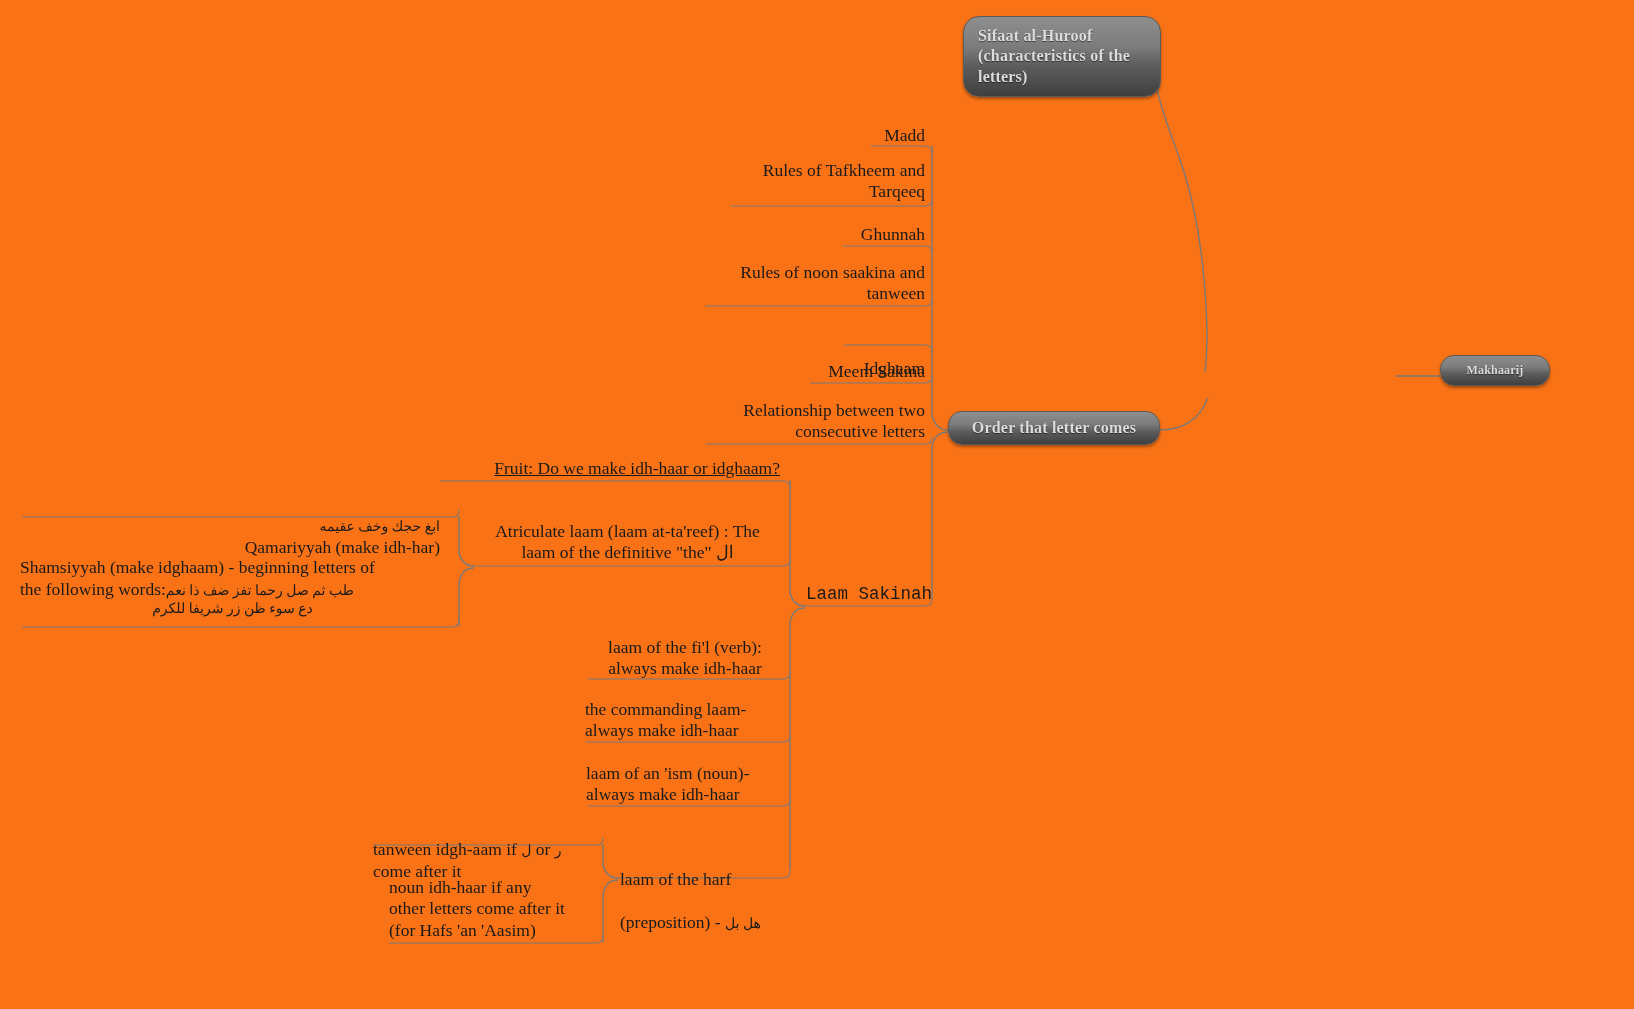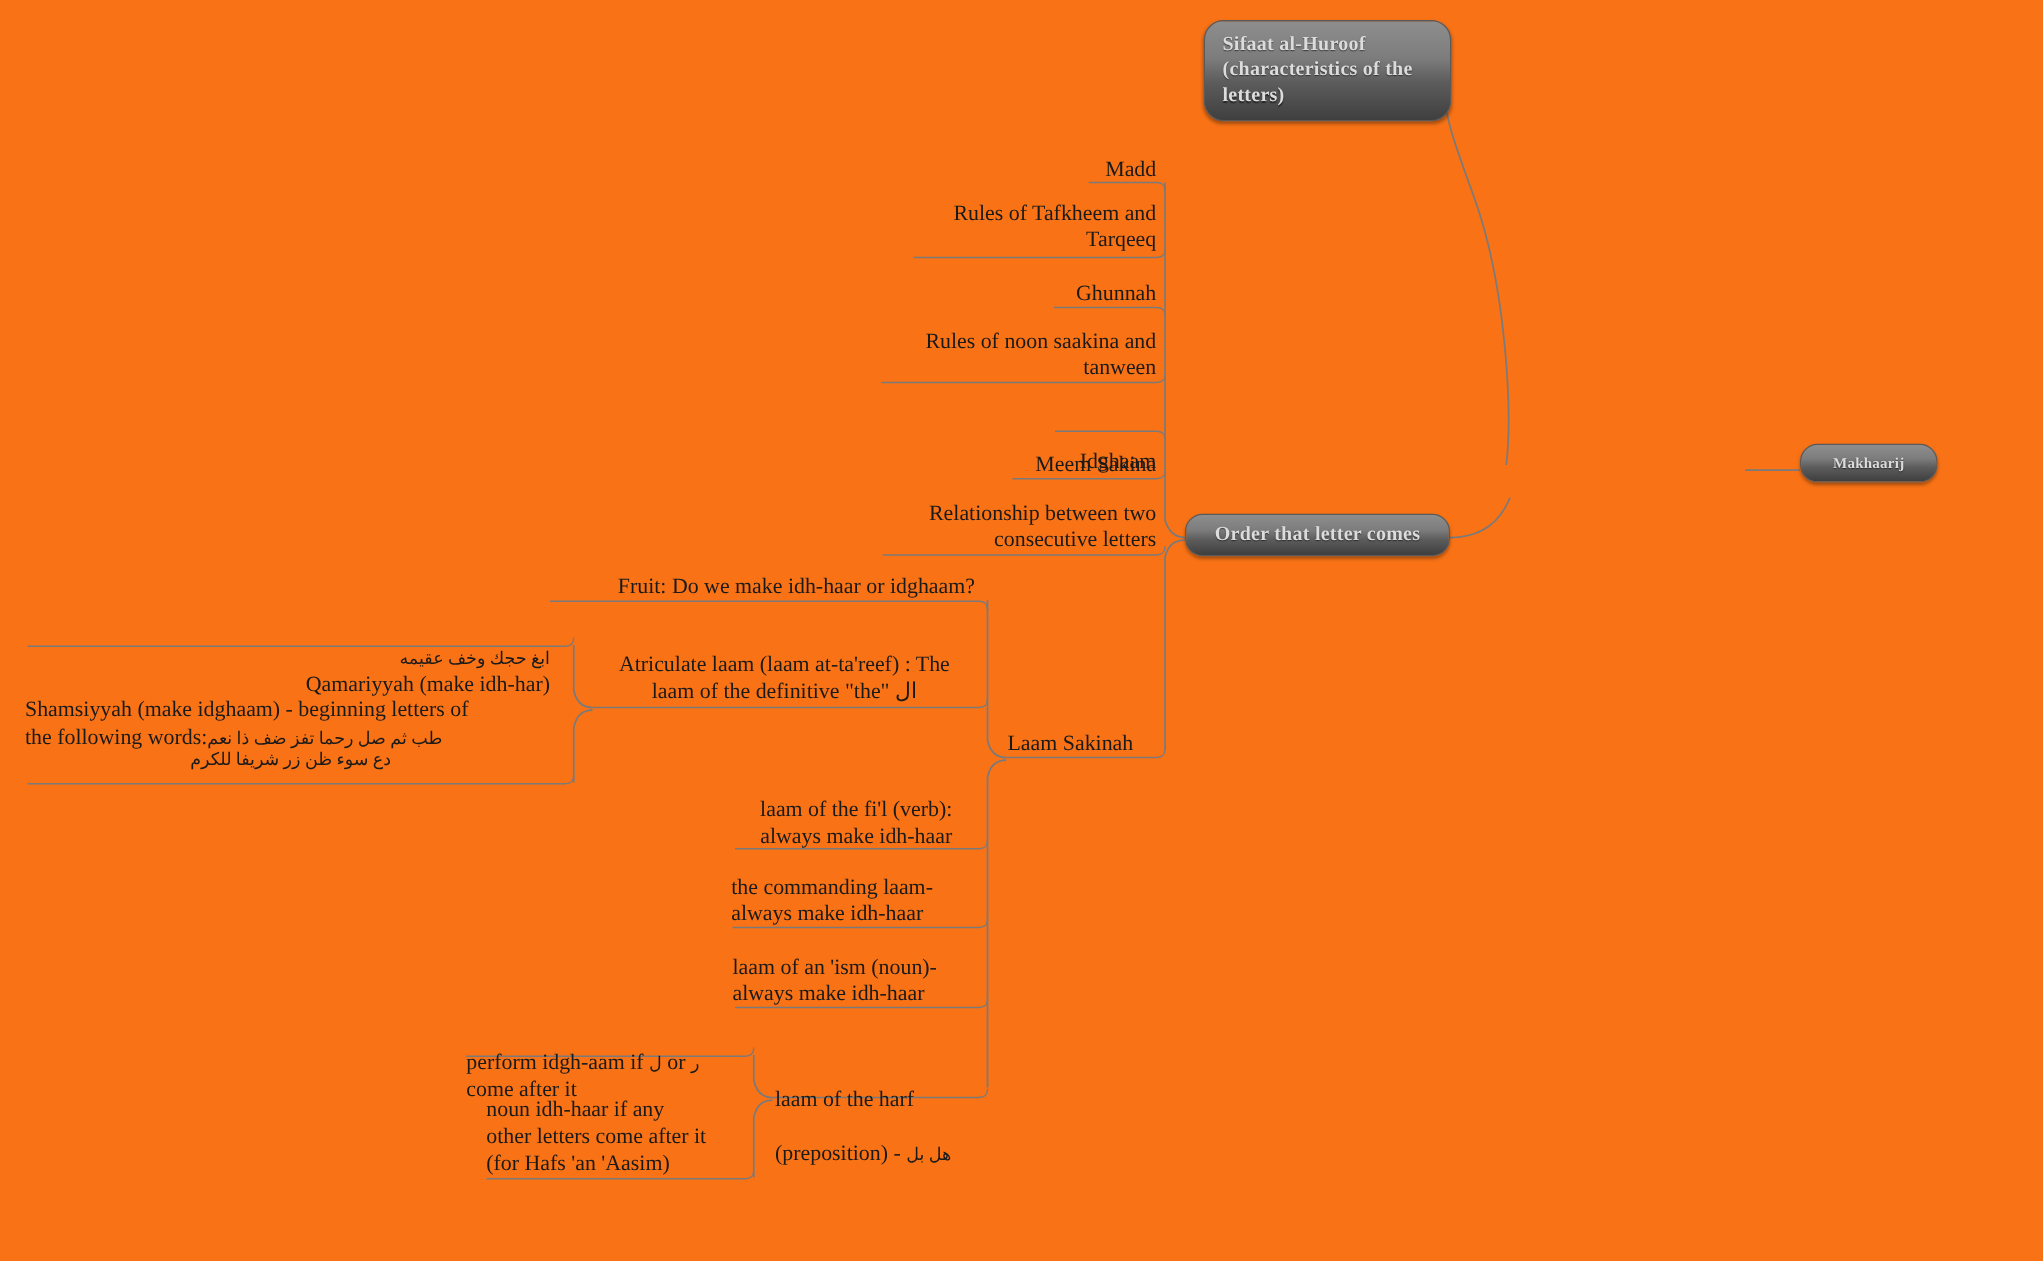--- a/index.html
+++ b/index.html
@@ -137,23 +137,23 @@
   <div class="leaf r" style="left:700px; top:262px; width:225px;">Rules of noon saakina and
 tanween</div>
 
   <div class="leaf r" style="left:700px; top:323px; width:225px;margin-top:35px;">Idghaam</div>
 
   <div class="leaf r" style="left:700px; top:361px; width:225px;">Meem Sakina</div>
 
   <div class="leaf r" style="left:700px; top:400px; width:225px;">Relationship between two
 consecutive letters</div>
 
-  <div class="leaf l" style="left:806px; top:584px; width:180px;">Laam Sakinah</div>
+  <div class="leaf l" style="left:806px; top:584px; width:180px;font-family:Liberation Mono, monospace;">Laam Sakinah</div>
 
-  <div class="leaf r" style="left:430px; top:458px; width:350px;">Fruit: Do we make idh-haar or idghaam?</div>
+  <div class="leaf r" style="left:430px; top:458px; width:350px;text-decoration:underline;">Fruit: Do we make idh-haar or idghaam?</div>
 
   <div class="leaf c" style="left:470px; top:521px; width:315px;">Atriculate laam (laam at-ta'reef) : The
 laam of the definitive "the" ال</div>
 
   <div class="leaf c" style="left:585px; top:637px; width:200px;">laam of the fi'l (verb):
 always make idh-haar</div>
 
   <div class="leaf l" style="left:585px; top:699px; width:200px;">the commanding laam-
 always make idh-haar</div>
 
@@ -170,21 +170,21 @@
     <span>Qamariyyah (make idh-har)</span>
   </div>
 
   <div class="leaf l" style="left:20px; top:536px; width:425px;">
     <span>Shamsiyyah (make idghaam) - beginning letters of
 the following words:</span><span class="ar">طب ثم صل رحما تفز ضف ذا نعم</span>
     <div style="text-align:center;" class="ar">دع سوء ظن زر شريفا للكرم</div>
   </div>
 
   <div class="leaf l" style="left:373px; top:818px; width:230px;">
-    <span>perform idgh-aam if </span><span class="ar">ل</span><span> or </span><span class="ar">ر</span><span style="white-space:pre-line;">
+    <span>tanween idgh-aam if </span><span class="ar">ل</span><span> or </span><span class="ar">ر</span><span style="white-space:pre-line;">
 come after it</span>
   </div>
 
   <div class="leaf l" style="left:389px; top:877px; width:225px;">noun idh-haar if any
 other letters come after it
 (for Hafs 'an 'Aasim)</div>
 
 </div>
 
 </body></html>

